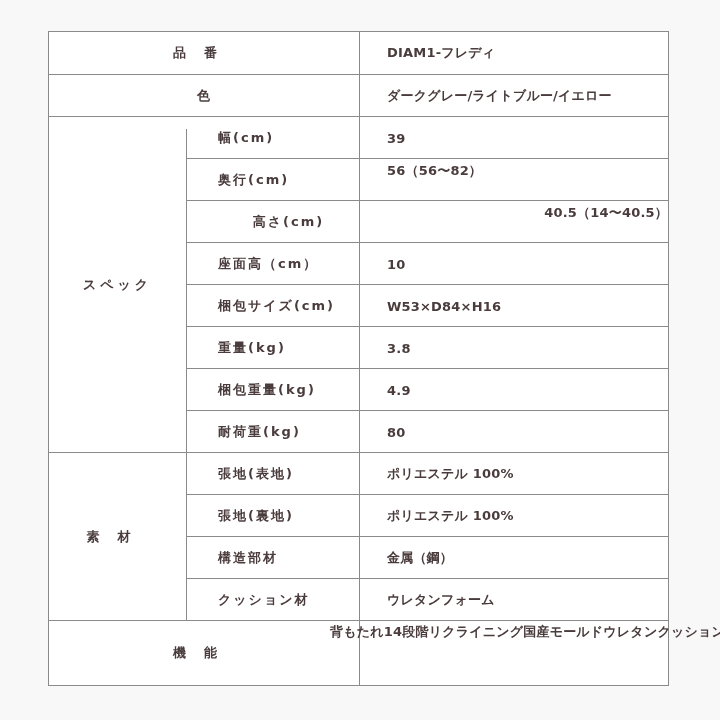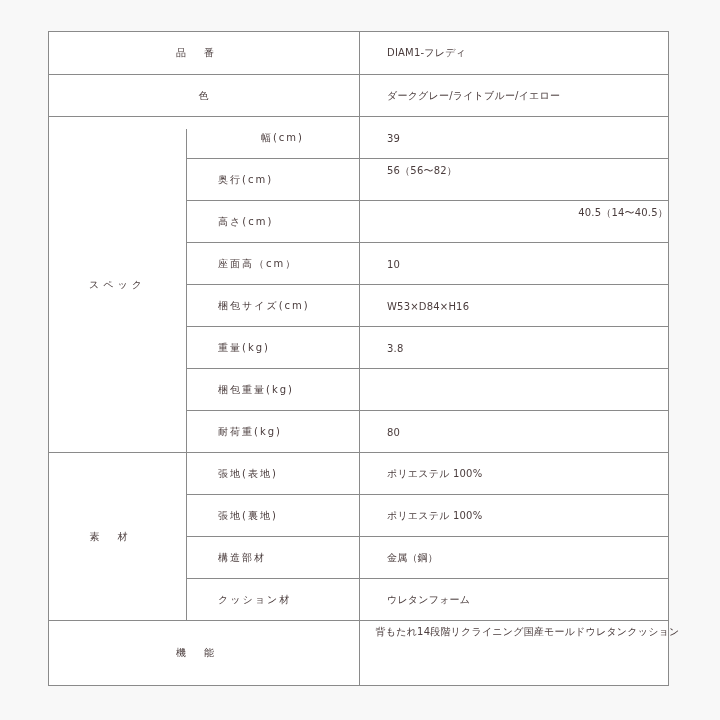--- a/index.html
+++ b/index.html
@@ -33,22 +33,23 @@
   .vline {
     position: absolute;
     width: 1px;
     background: #8a8a8a;
   }
   .cell {
     position: absolute;
     display: flex;
     align-items: center;
     box-sizing: border-box;
-    font-size: 10px;
+    font-size: 13px;
     white-space: nowrap;
+    font-weight: bold;
   }
   .header-cell {
     justify-content: center;
     letter-spacing: 1px;
   }
   .sub-label {
     padding-left: 31px;
     letter-spacing: 2px;
   }
   .value-cell {
@@ -86,37 +87,37 @@
   </div>
   <div class="cell value-cell" style="left:311px; top:43px; width:308px; height:42px;">
     <span>ダークグレー/ライトブルー/イエロー</span>
   </div>
   <div class="hline" style="left:0; right:0; top:84px;"></div>
 
   <div class="cell header-cell" style="left:0; top:85px; width:137px; height:336px;text-align:right;">
     <span style="letter-spacing:4px;">スペック</span>
   </div>
 
-  <div class="cell sub-label" style="left:132px; top:85px; width:172px; height:42px;justify-content:center;">
+  <div class="cell sub-label" style="left:138px; top:85px; width:172px; height:42px;">
       <span>幅(cm)</span>
     </div>
   <div class="cell value-cell" style="left:311px; top:85px; width:308px; height:42px;">
       <span>39</span>
     </div>
   <div class="hline" style="left:138px; right:0; top:126px;"></div>
 
   <div class="cell sub-label" style="left:138px; top:127px; width:172px; height:42px;">
       <span>奥行(cm)</span>
     </div>
   <div class="cell value-cell" style="left:311px; top:118px; width:308px; height:42px;">
       <span>56（56〜82）</span>
     </div>
   <div class="hline" style="left:138px; right:0; top:168px;"></div>
 
-  <div class="cell sub-label" style="left:138px; top:169px; width:172px; height:42px;">
+  <div class="cell sub-label" style="left:138px; top:169px; width:172px; height:42px;justify-content:center;">
       <span>高さ(cm)</span>
     </div>
   <div class="cell value-cell" style="left:311px; top:160px; width:308px; height:42px;justify-content:flex-end;">
       <span>40.5（14〜40.5）</span>
     </div>
   <div class="hline" style="left:138px; right:0; top:210px;"></div>
 
   <div class="cell sub-label" style="left:138px; top:211px; width:172px; height:42px;">
       <span>座面高（cm）</span>
     </div>
@@ -136,20 +137,23 @@
   <div class="cell sub-label" style="left:138px; top:295px; width:172px; height:42px;">
       <span>重量(kg)</span>
     </div>
   <div class="cell value-cell" style="left:311px; top:295px; width:308px; height:42px;">
       <span>3.8</span>
     </div>
   <div class="hline" style="left:138px; right:0; top:336px;"></div>
 
   <div class="cell sub-label" style="left:138px; top:337px; width:172px; height:42px;">
       <span>梱包重量(kg)</span>
+    </div>
+  <div class="cell value-cell" style="left:311px; top:337px; width:308px; height:42px;">
+      <span>4.9</span>
     </div>
   <div class="hline" style="left:138px; right:0; top:378px;"></div>
 
   <div class="cell sub-label" style="left:138px; top:379px; width:172px; height:42px;">
       <span>耐荷重(kg)</span>
     </div>
   <div class="cell value-cell" style="left:311px; top:379px; width:308px; height:42px;">
       <span>80</span>
     </div>
   <div class="hline" style="left:0; right:0; top:420px;"></div>

